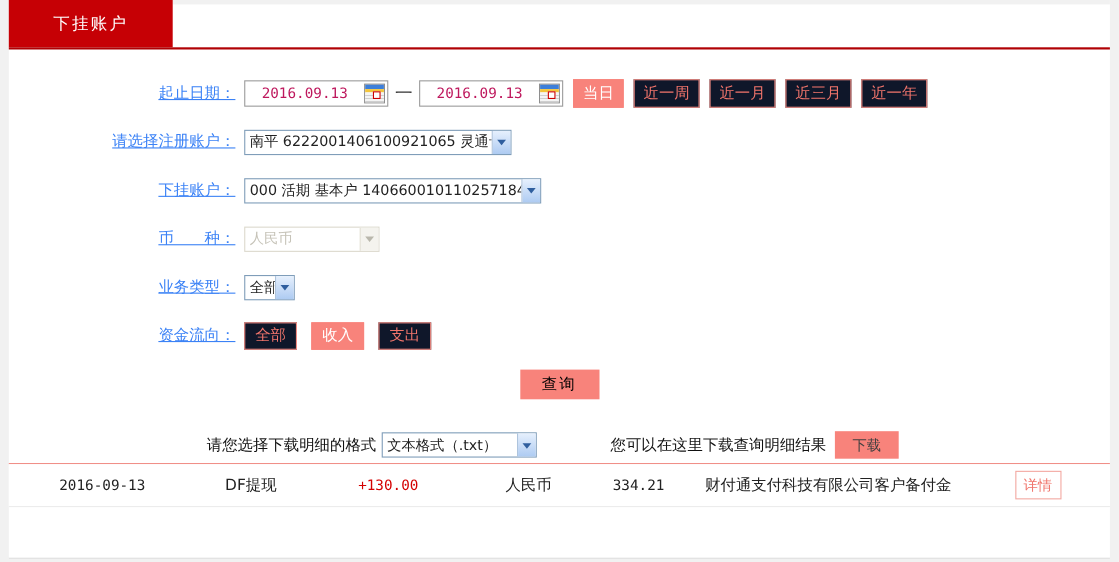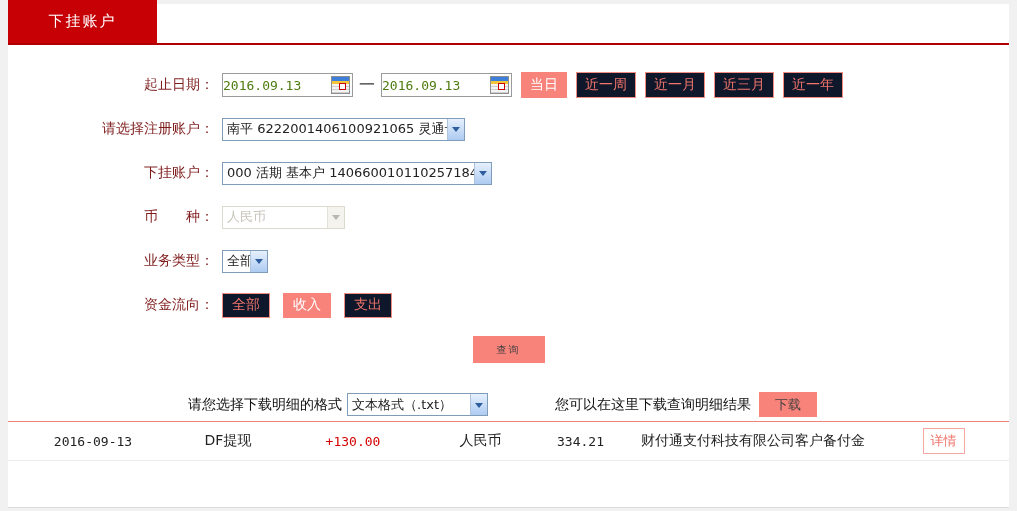--- a/index.html
+++ b/index.html
@@ -7,26 +7,26 @@
     font-family:"DejaVu Sans","Liberation Sans",sans-serif; background:#f1f1f1; }
   .panel { position:absolute; left:8px; top:0; width:1001px; height:508px;
     background:#fff; border-bottom:1px solid #ddd; }
   .top-gray { position:absolute; left:149px; top:0; right:0; height:4px; background:#f1f1f1; }
   .tab { position:absolute; left:0; top:0; width:149px; height:43px; background:#c60005;
     color:#fff; font-size:15px; display:flex; align-items:center; justify-content:center;
     letter-spacing:2px; cursor:pointer; }
   .red-underline { position:absolute; left:0; top:43px; right:0; height:2px; background:#b00004; }
   .form { position:absolute; top:45px; left:0; right:0; padding-top:27px; }
   .row { display:flex; align-items:center; height:26px; margin-bottom:18px; }
-  .label { width:214px; padding-right:8px; text-align:right; font-size:14px; color:#7f1d1d;
-    white-space:pre; flex:none; }
+  .label { width:214px; padding-right:8px; text-align:right; font-size:14px; color:#3b82f6;
+    white-space:pre; flex:none;text-decoration:underline; }
   
   .date-input { width:131px; height:24px; border:1px solid #9b9b9b; background:#fff;
     display:flex; align-items:center; cursor:text; }
-  .date-val { flex:1; font-size:13px; color:#4d7c0f;
+  .date-val { flex:1; text-align:center; font-size:13px; color:#be185d;
     font-family:"DejaVu Sans Mono","Liberation Mono",monospace; }
   .cal { width:19px; height:18px; border:1px solid #8e8e8e; background:#fff; flex:none;
     margin-right:2px; display:flex; flex-direction:column; cursor:pointer; position:relative; }
   .cal-blue { height:4px; background:#3d7fd9; }
   .cal-yellow { height:3px; background:#f3c53a; }
   .cal-grid { flex:1; background:repeating-linear-gradient(#f4f4f4 0 2px,#cfcfcf 2px 3px); }
   .cal::after { content:''; position:absolute; right:3px; bottom:3px; width:5px; height:5px;
     border:1px solid #c00; background:#fff; }
   .dash { font-size:16px; color:#333; margin:0 6px; }
   
@@ -46,22 +46,22 @@
   .arrow::after { content:''; border:4px solid transparent; border-top:5px solid #2f5e9e;
     margin-top:5px; }
   .select.disabled { border-color:#dcd9cd; cursor:default; }
   .select.disabled .val { color:#c6c3b8; }
   .select.disabled .arrow { border-left-color:#e4e2d8; background:#f4f3ee; }
   .select.disabled .arrow::after { border-top-color:#b9b7ac; }
   .w-register{width:243px;} .w-sub{width:270px;} .w-currency{width:123px;}
   .w-biz{width:46px;} .w-fmt{width:141px;}
   
   .query-wrap { text-align:center; margin-top:18px; height:27px; }
-  .query-btn { width:72px; height:27px; background:#f8837b; border:none; color:#404040;
-    font-size:10px; letter-spacing:2px; cursor:pointer; font-family:inherit; }
+  .query-btn { width:72px; height:27px; background:#f8837b; border:none; color:#000000;
+    font-size:14px; letter-spacing:2px; cursor:pointer; font-family:inherit; }
   
   .download-row { display:flex; align-items:center; margin:29px 0 0 180px; height:25px; }
   .dl-label { font-size:14px; color:#111; margin-right:5px; }
   .dl-hint { font-size:14px; color:#111; margin-left:67px; margin-right:8px; }
   .dl-btn { width:58px; height:25px; background:#f8837b; border:none; color:#404040;
     font-size:13px; cursor:pointer; font-family:inherit; }
   .thin-red { height:1px; background:#ef837c; margin-top:4px; }
   
   .thead { display:flex; align-items:center; height:41px; background:#f7f7f7;
     color:#a8a8a8; font-size:14px; margin-top:6px; }

